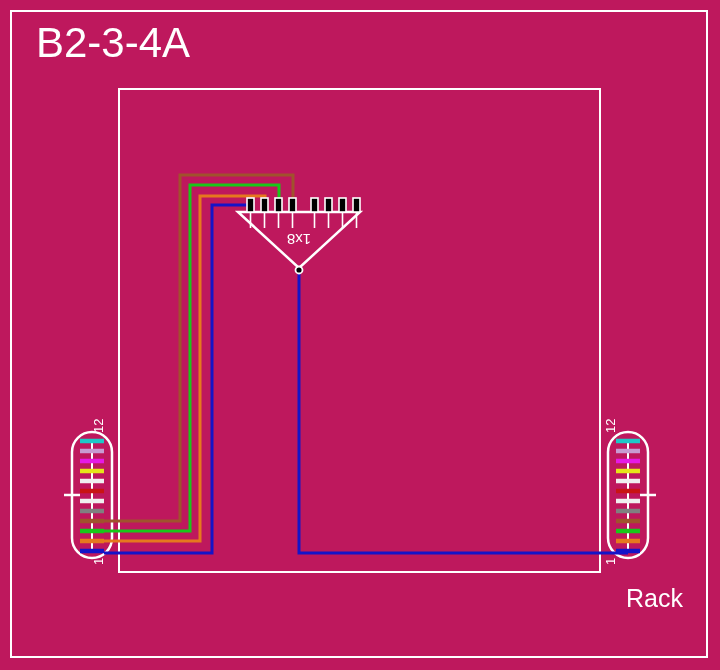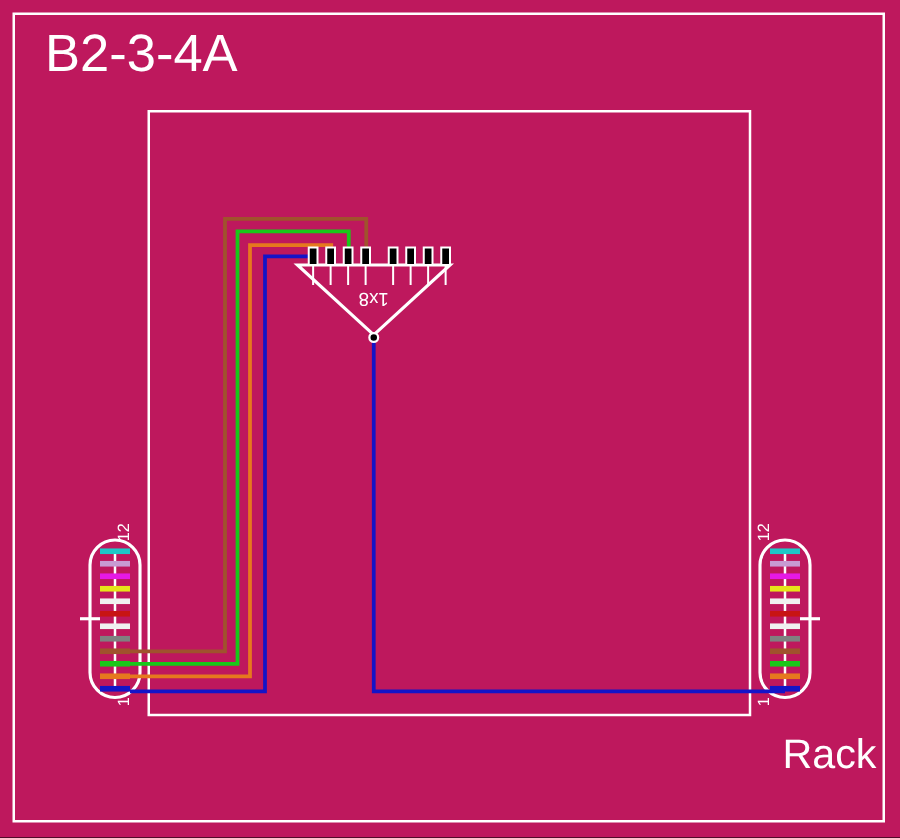--- a/index.html
+++ b/index.html
@@ -38,21 +38,21 @@
     font-size: 42px;
     line-height: 1;
     letter-spacing: 0px;
     white-space: nowrap;
   }
   #rack-label {
     position: absolute;
     left: 626px;
     top: 586px;
     color: #ffffff;
-    font-size: 33px;
+    font-size: 25px;
     line-height: 1;
     white-space: nowrap;
   }
 </style>
 </head>
 <body>
 
 <div id="stage">
 
   <div id="outer-border"></div>

